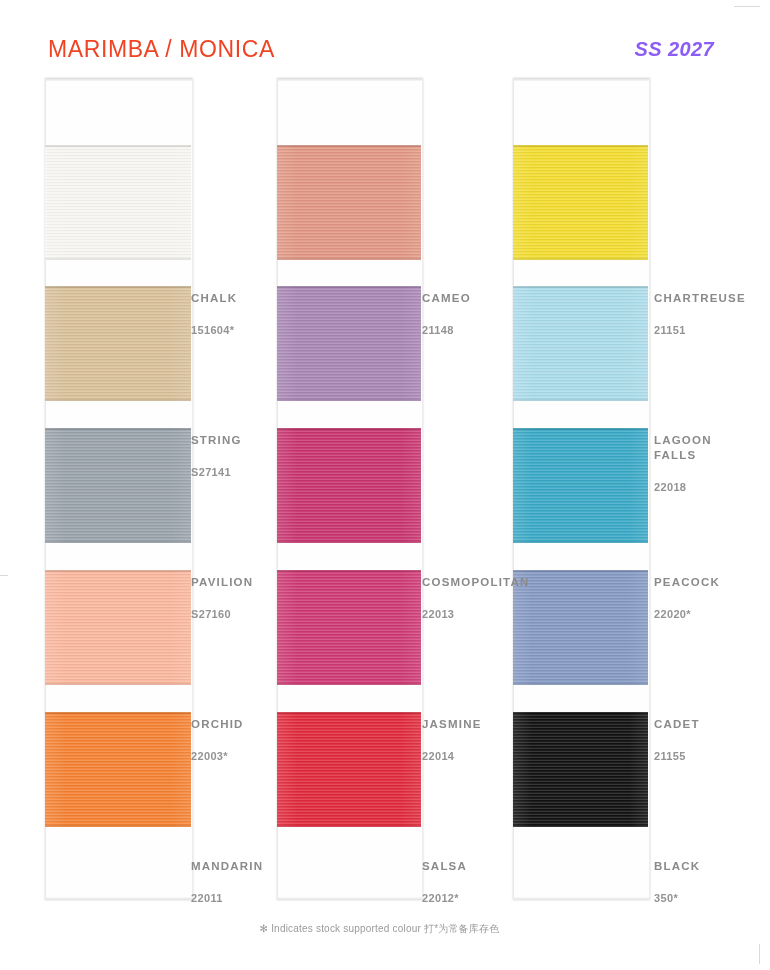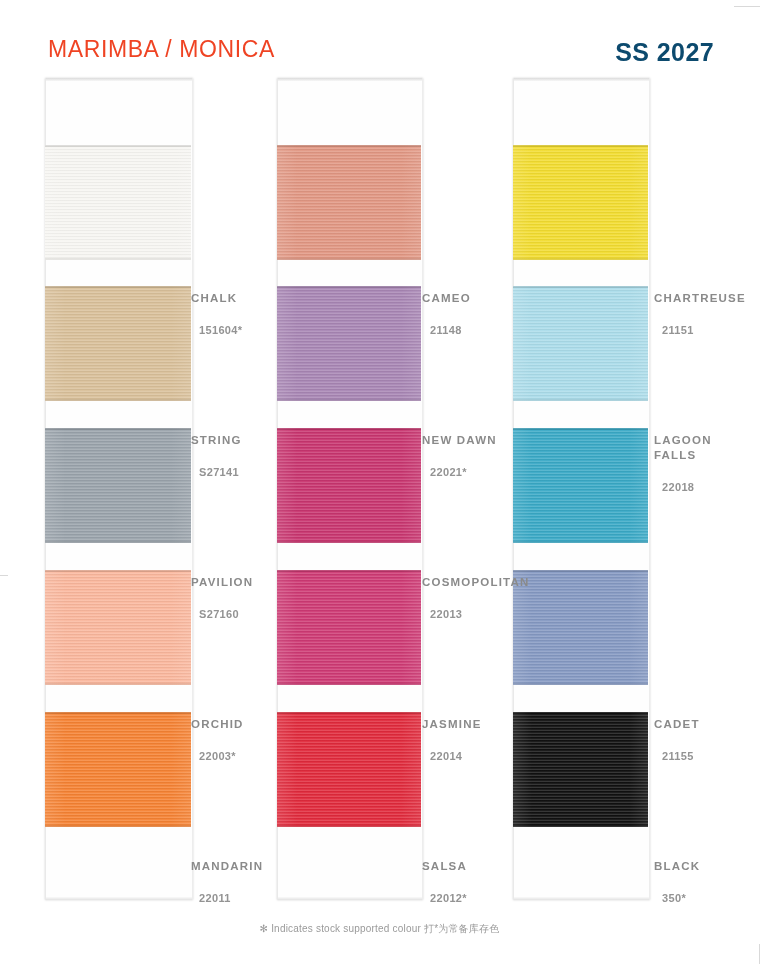--- a/index.html
+++ b/index.html
@@ -31,25 +31,26 @@
     letter-spacing: 0.6px;
     color: #ef4323;
     font-weight: 400;
     white-space: nowrap;
     text-align: right;
   }
   .season {
     position: absolute;
     right: 56px;
     top: 2px;
-    font-size: 25px;
+    font-size: 20px;
     font-weight: bold;
     letter-spacing: 0.4px;
-    color: #0c4a6e;
+    color: #8b5cf6;
     white-space: nowrap;
+    font-style: italic;
   }
 
   
   .board {
     position: absolute;
     top: 78px;
     left: 0;
     width: 770px;
     height: 830px;
     font-weight: bold;
@@ -149,21 +150,20 @@
     color: #8a8a8a;
     letter-spacing: 1.2px;
     white-space: pre-line;
   }
   .label .code {
     display: block;
     color: #939393;
     letter-spacing: 0.35px;
     font-size: 11px;
     margin-top: 2px;
-    padding-left: 8px;
   }
   .lab-0 { left: 191px; }
   .lab-1 { left: 422px; }
   .lab-2 { left: 654px; }
 
   
   .footer {
     position: absolute;
     top: 922px;
     left: 0;
@@ -328,24 +328,20 @@
   </div>
   <div class="label lab-0" style="top: 766px;">
     <span class="name">MANDARIN</span>
     <span class="code">22011</span>
   </div>
 
   <div class="label lab-1" style="top: 198px;">
     <span class="name">CAMEO</span>
     <span class="code">21148</span>
   </div>
-  <div class="label lab-1" style="top: 340px;">
-    <span class="name">NEW DAWN</span>
-    <span class="code">22021*</span>
-  </div>
   <div class="label lab-1" style="top: 482px;">
     <span class="name">COSMOPOLITAN</span>
     <span class="code">22013</span>
   </div>
   <div class="label lab-1" style="top: 624px;">
     <span class="name">JASMINE</span>
     <span class="code">22014</span>
   </div>
   <div class="label lab-1" style="top: 766px;">
     <span class="name">SALSA</span>
@@ -354,20 +350,24 @@
 
   <div class="label lab-2" style="top: 198px;">
     <span class="name">CHARTREUSE</span>
     <span class="code">21151</span>
   </div>
   <div class="label lab-2" style="top: 340px;">
     <span class="name">LAGOON
 FALLS</span>
     <span class="code">22018</span>
   </div>
+  <div class="label lab-2" style="top: 482px;">
+    <span class="name">PEACOCK</span>
+    <span class="code">22020*</span>
+  </div>
   <div class="label lab-2" style="top: 624px;">
     <span class="name">CADET</span>
     <span class="code">21155</span>
   </div>
   <div class="label lab-2" style="top: 766px;">
     <span class="name">BLACK</span>
     <span class="code">350*</span>
   </div>
 </div>
 

